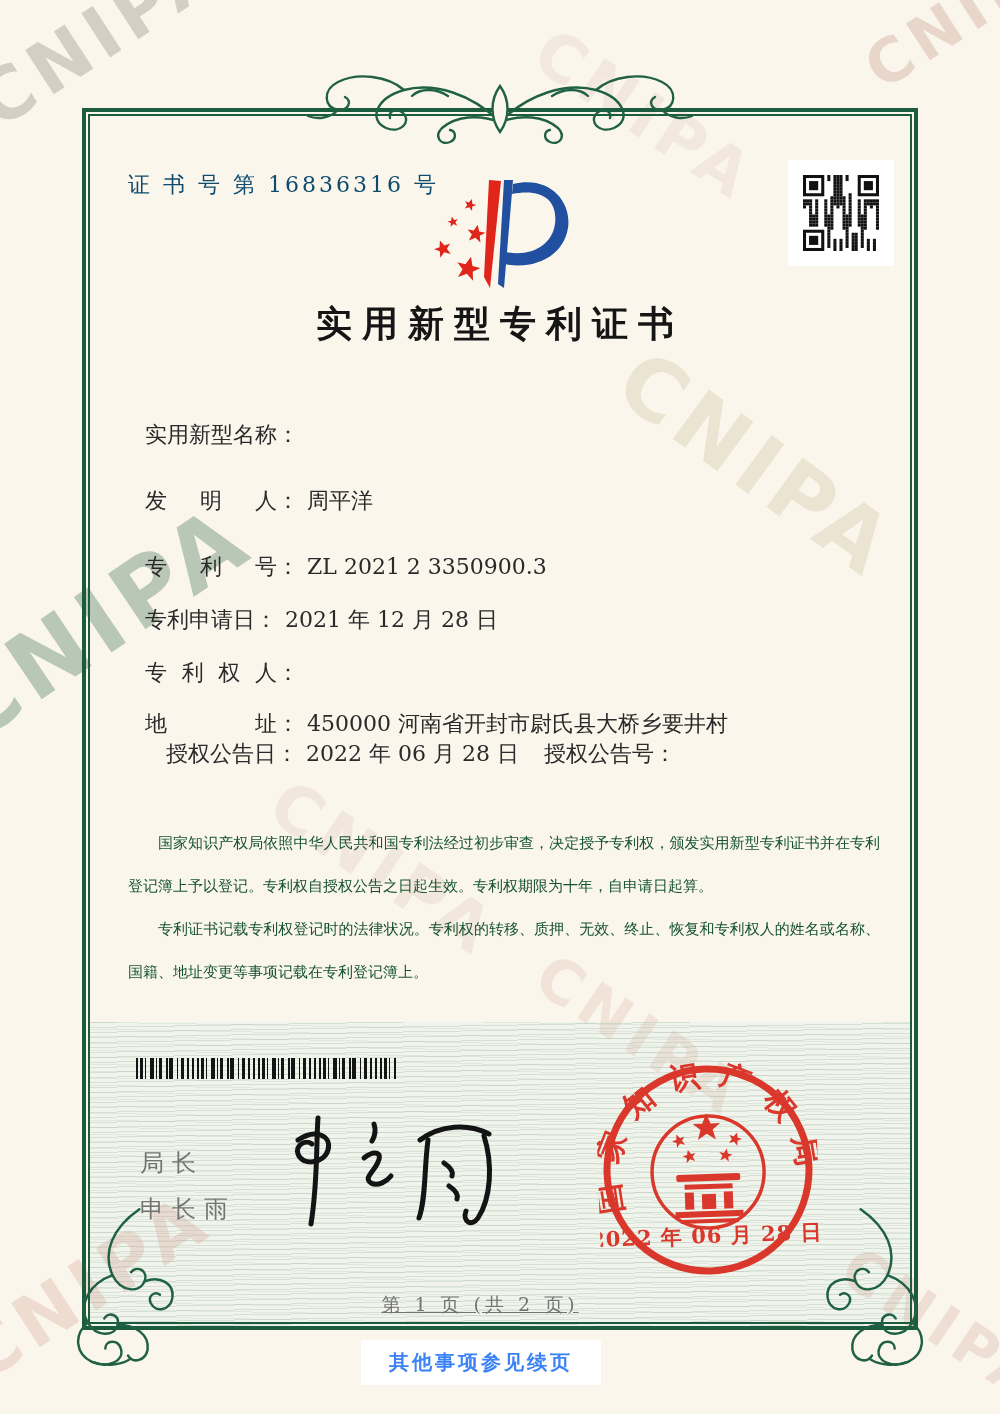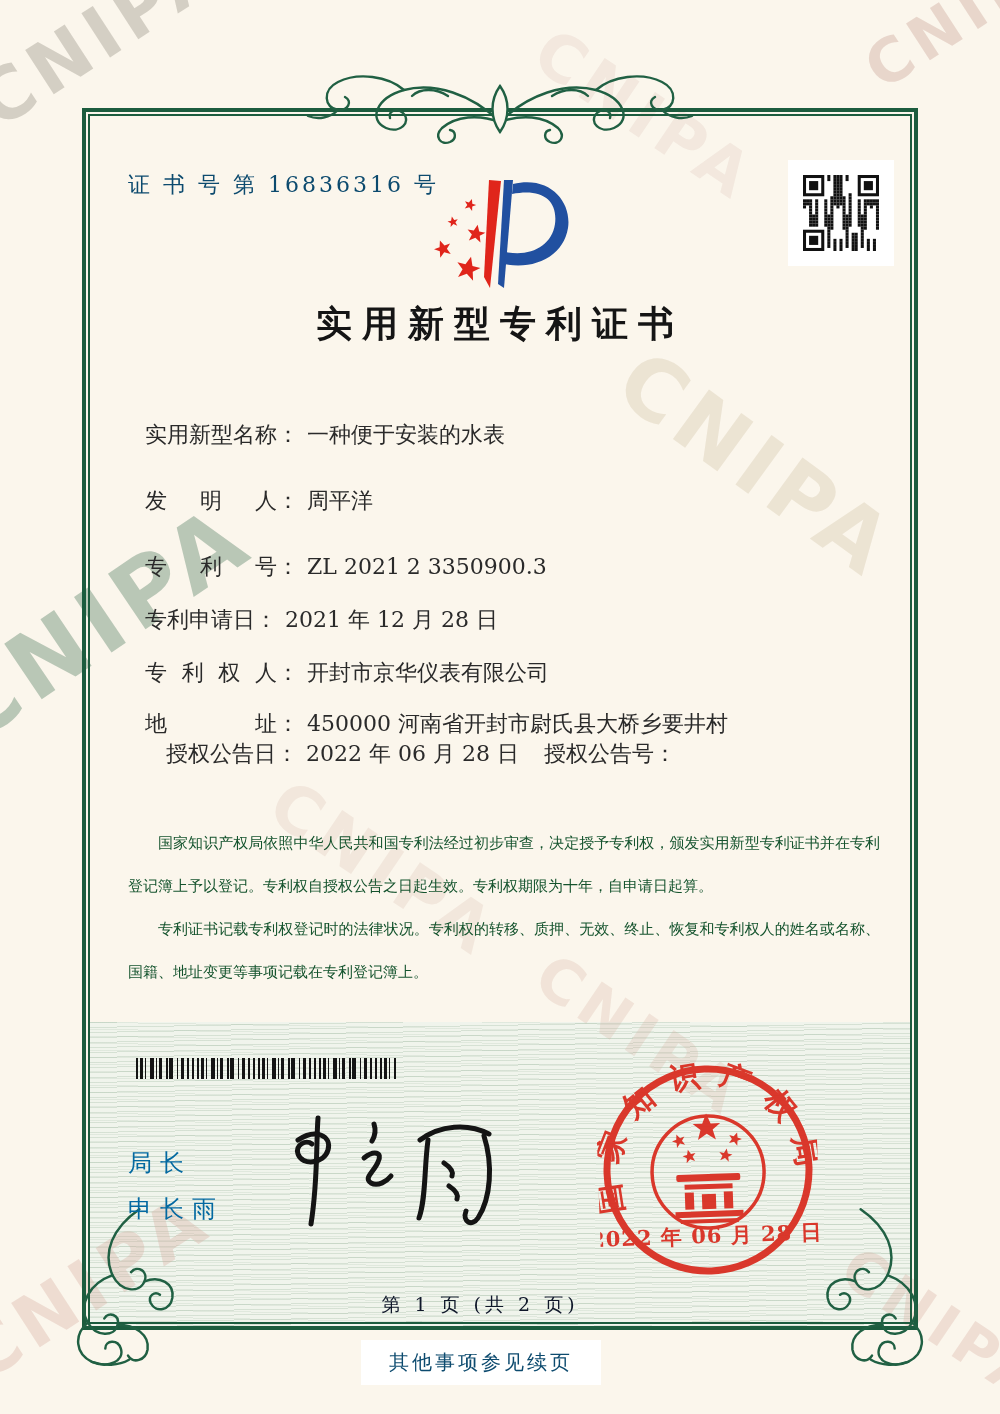--- a/index.html
+++ b/index.html
@@ -72,27 +72,27 @@
   .barcode {
     position:absolute; z-index:5; left:136px; top:1058px; width:260px; height:21px;
     background:repeating-linear-gradient(90deg,
       #141414 0 2px, transparent 2px 4px, #141414 4px 7px, transparent 7px 9px,
       #141414 9px 10px, transparent 10px 14px, #141414 14px 18px, transparent 18px 20px,
       #141414 20px 21px, transparent 21px 23px, #141414 23px 26px, transparent 26px 30px,
       #141414 30px 32px, transparent 32px 33px, #141414 33px 37px, transparent 37px 41px,
       #141414 41px 42px, transparent 42px 45px, #141414 45px 48px, transparent 48px 51px,
       #141414 51px 53px, transparent 53px 56px, #141414 56px 58px, transparent 58px 61px);
   }
-  .signer { position:absolute; z-index:5; left:128px; top:1140px; font-size:24px; letter-spacing:8px; line-height:46px; color:#0369a1; }
+  .signer { position:absolute; z-index:5; left:140px; top:1140px; font-size:24px; letter-spacing:8px; line-height:46px; color:#737373; }
   .signature { position:absolute; z-index:6; left:282px; top:1106px; }
   .seal { position:absolute; z-index:6; left:598px; top:1060px; opacity:.92; transform:rotate(-2deg); }
-  .page-info { position:absolute; z-index:5; left:0; top:1292px; width:96%; text-align:center; font-size:19px; letter-spacing:4px; color:#0f172a; }
+  .page-info { position:absolute; z-index:5; left:0; top:1292px; width:96%; text-align:center; font-size:19px; letter-spacing:4px; color:#737373;text-decoration:underline; }
   .footer-note-box {
     position:absolute; z-index:5; left:481px; top:1340px; transform:translateX(-50%);
-    background:#ffffff; padding:9px 28px; font-size:20px; letter-spacing:3px; color:#0c4a6e; white-space:nowrap;
+    background:#ffffff; padding:9px 28px; font-size:20px; letter-spacing:3px; color:#3b82f6; white-space:nowrap;font-weight:bold;
   }
 </style>
 </head>
 <body>
 
 <div class="page">
 
   <div class="wm wm1">CNIPA</div>
   <div class="wm wm2">CNIPA</div>
   <div class="wm wm3">CNIPA</div>
@@ -379,41 +379,39 @@
       <path d="M113 24 C150 15 172 42 168 68 C163 98 132 110 104 104 L106 92 C130 97 152 86 155 64 C158 40 142 28 112 34 Z"></path>
     </g>
   </svg>
 
   <div class="title">实用新型专利证书</div>
 
   <div class="fields">
     <div class="frow">
       <span class="flabel spread">实用新型名称</span>
         <span>：</span>
-      <span class="fvalue">一种便于安装的水表</span>
     </div>
     <div class="frow">
       <span class="flabel spread">发明人</span>
         <span>：</span>
       <span class="fvalue">周平洋</span>
     </div>
     <div class="frow">
       <span class="flabel spread">专利号</span>
         <span>：</span>
       <span class="fvalue">ZL 2021 2 3350900.3</span>
     </div>
     <div class="frow">
       <span class="flabel">专利申请日</span>
         <span>：</span>
       <span class="fvalue">2021 年 12 月 28 日</span>
     </div>
     <div class="frow">
       <span class="flabel spread">专利权人</span>
         <span>：</span>
-      <span class="fvalue">开封市京华仪表有限公司</span>
     </div>
     <div class="frow">
       <span class="flabel spread">地址</span>
         <span>：</span>
       <span class="fvalue">450000 河南省开封市尉氏县大桥乡要井村</span>
     </div>
     <div class="frow grant">
       <span class="flabel">授权公告日</span>
         <span>：</span>
       <span class="fvalue">2022 年 06 月 28 日</span>

